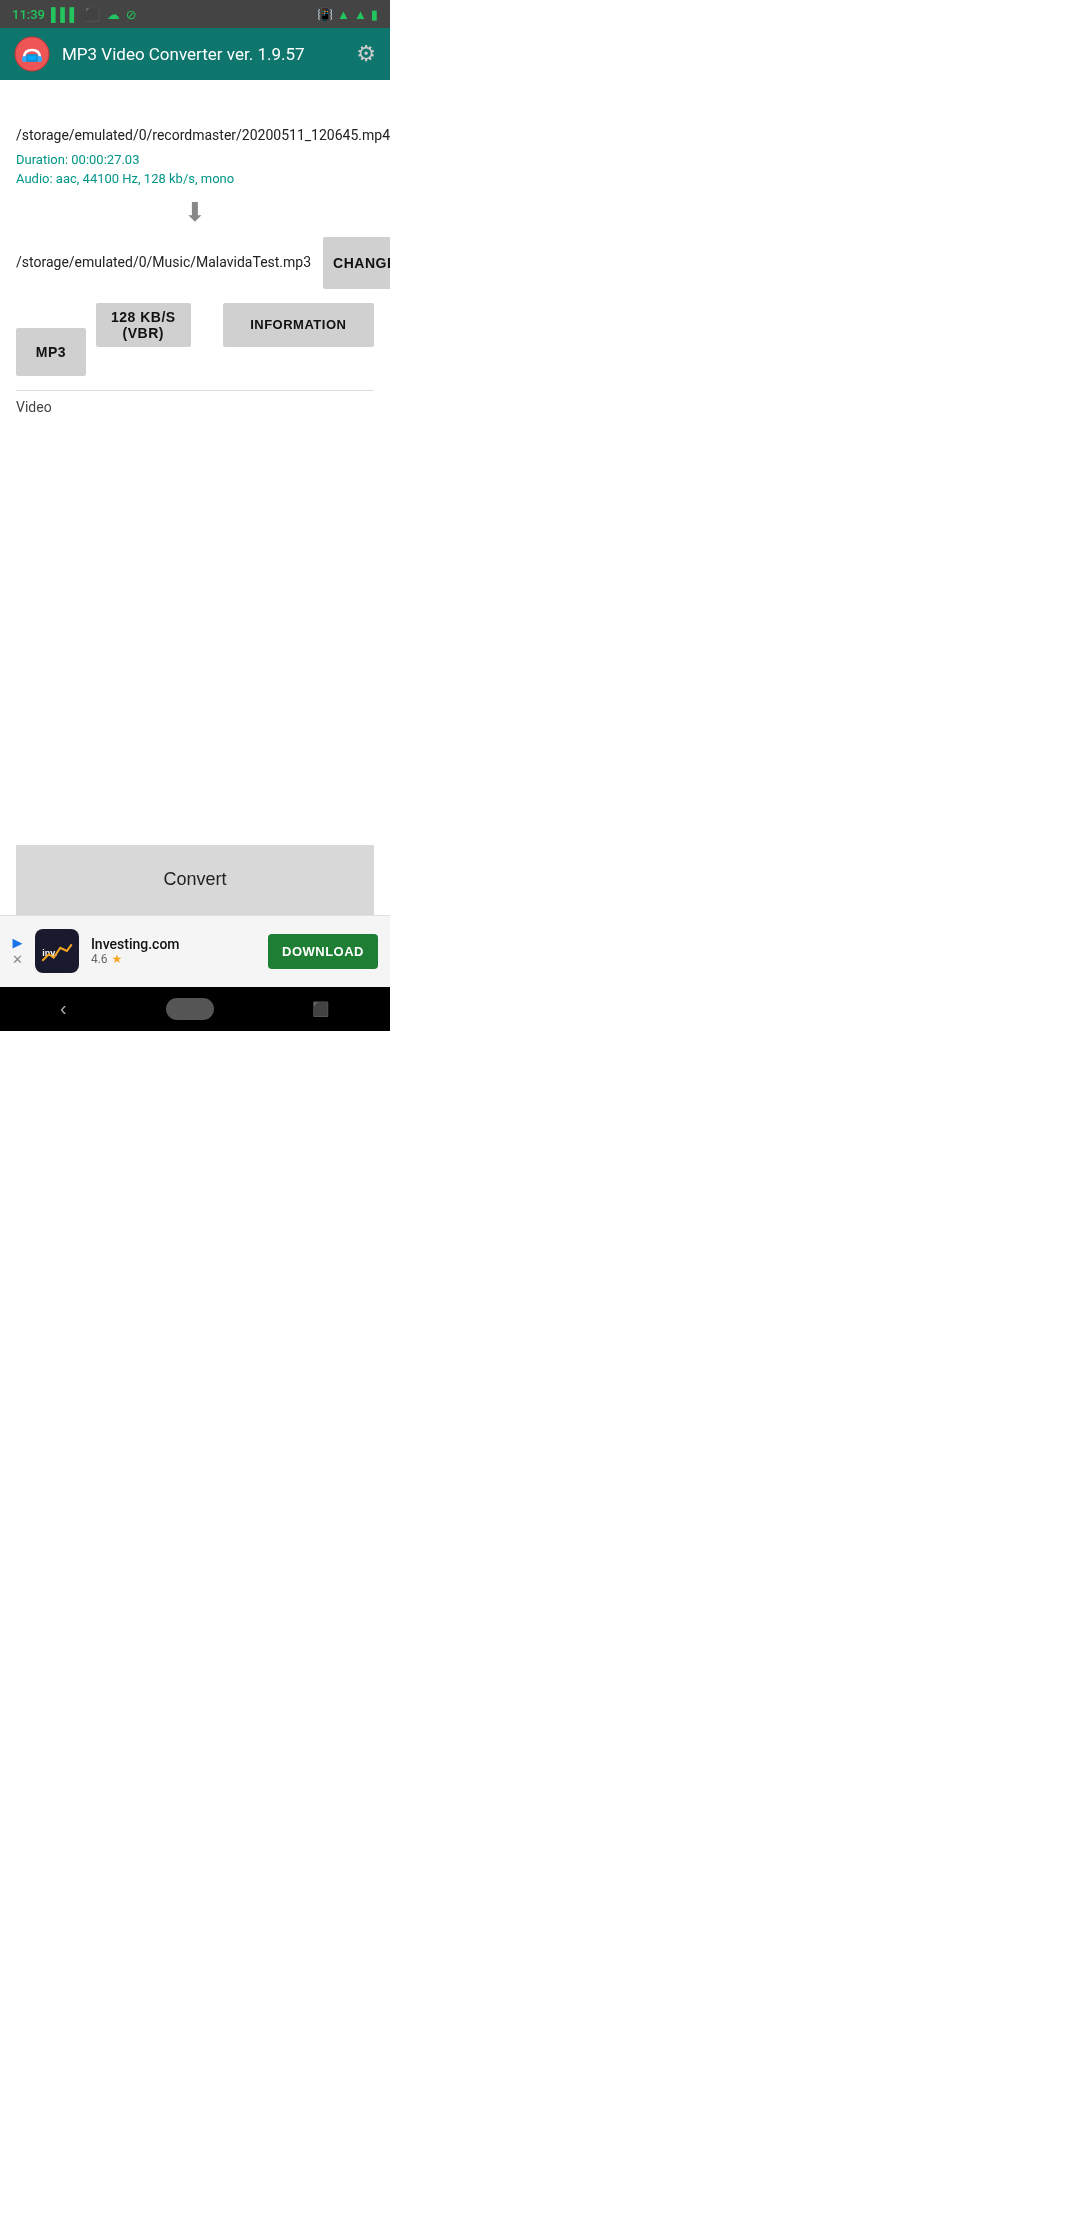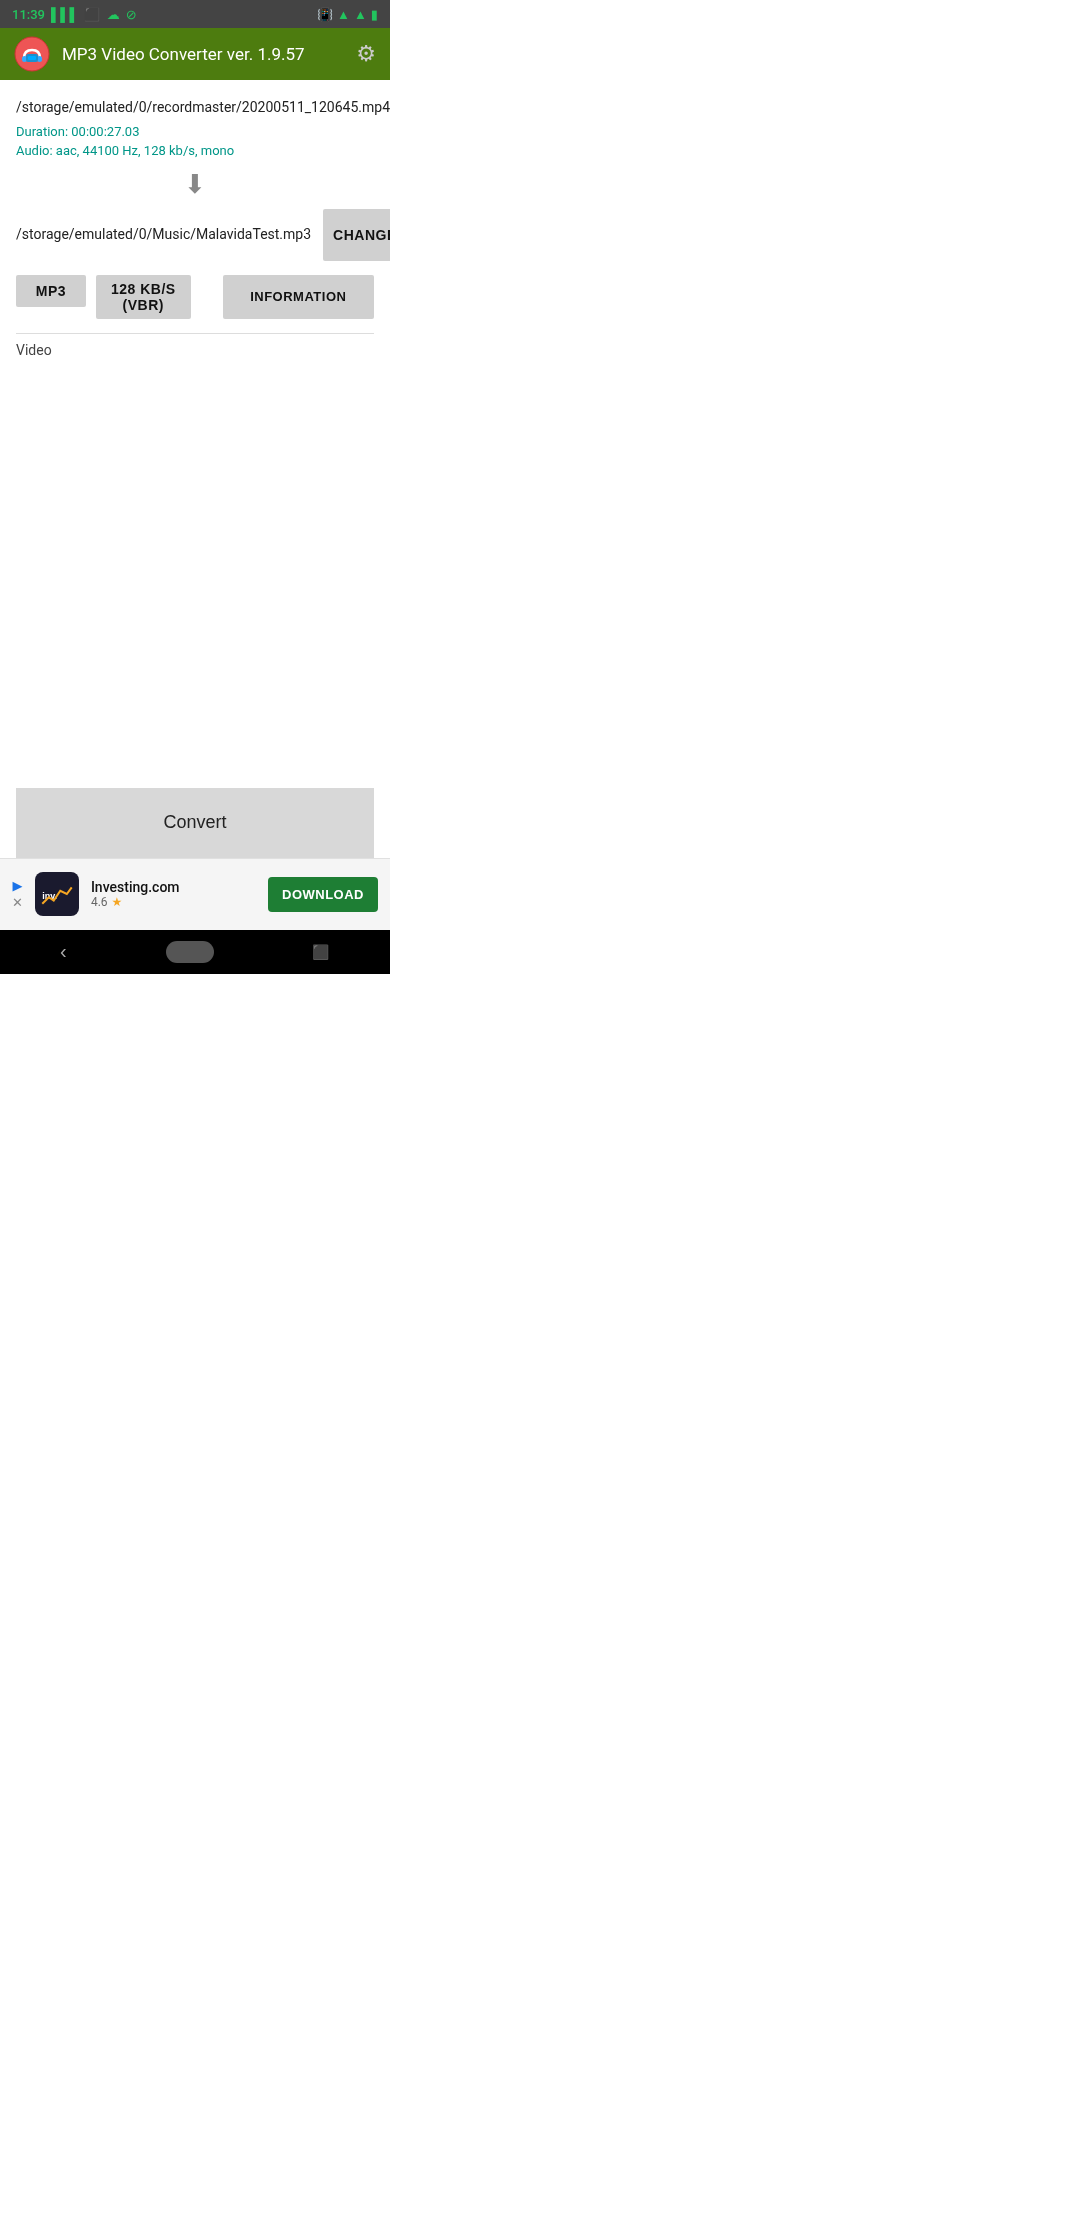--- a/index.html
+++ b/index.html
@@ -23,21 +23,21 @@
       justify-content: space-between;
       padding: 0 12px;
       font-size: 13px;
       font-weight: 500;
     }
     .status-left { display: flex; align-items: center; gap: 6px; }
     .status-right { display: flex; align-items: center; gap: 4px; }
 
     
     .app-bar {
-      background: #4d7c0f;
+      background: #0f766e;
       color: #fff;
       height: 52px;
       display: flex;
       align-items: center;
       padding: 0 14px;
       gap: 12px;
     }
     .app-icon {
       width: 36px;
       height: 36px;
@@ -60,20 +60,21 @@
       padding: 18px 16px 0 16px;
       flex: 1;
     }
 
     
     .file-row {
       display: flex;
       align-items: flex-start;
       justify-content: space-between;
       margin-bottom: 8px;
+      margin-top: 28px;
     }
     .file-info {
       flex: 1;
       padding-right: 12px;
     }
     .file-path {
       font-size: 14px;
       color: #222;
       line-height: 1.4;
       margin-bottom: 4px;
@@ -133,21 +134,22 @@
     }
 
     
     .options-row {
       display: flex;
       gap: 10px;
       margin-bottom: 14px;
     }
     .btn-mp3 {
       width: 70px;
-      height: 32px;
+      height: 48px;
+      margin-top: 25px;
     }
     .btn-bitrate {
       flex: 1;
       height: 44px;
     }
     .btn-information {
       flex: 1.6;
       height: 44px;
       font-size: 13px;
       margin-left: 22px;

